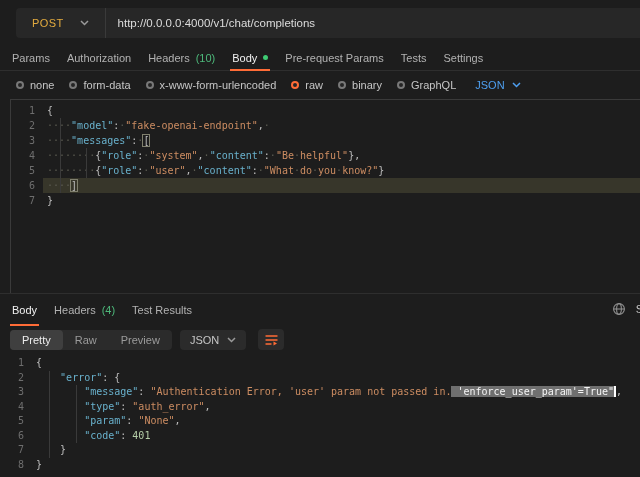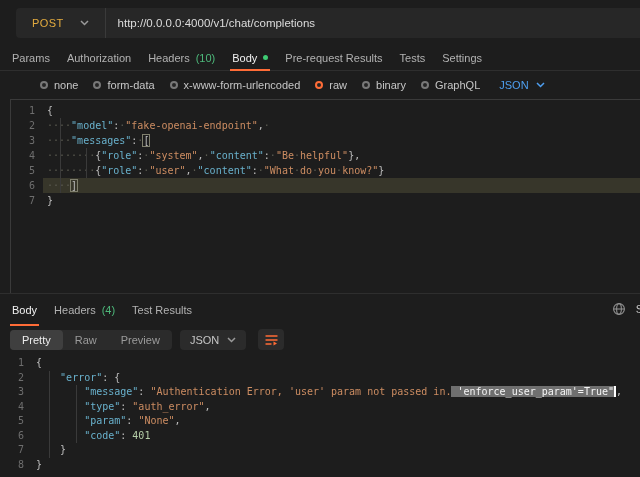--- a/index.html
+++ b/index.html
@@ -22,21 +22,21 @@
 
   
   .req-tabs { height:26px; display:flex; align-items:stretch; gap:13px; padding-left:10px; border-bottom:1px solid #2e2e2e; }
   .tab { position:relative; display:flex; align-items:center; gap:6px; padding:0 2px; font-size:11px; color:#b2b2b2; cursor:pointer; }
   .tab .count { color:#4db87a; }
   .tab.active { color:#f1f1f1; }
   .tab.active .underline { position:absolute; left:0; right:0; bottom:-1px; height:2px; background:#ff6c37; }
   .mod-dot { width:5px; height:5px; border-radius:50%; background:#3ecb73; }
 
   
-  .radio-row { height:28px; display:flex; align-items:center; gap:15px; padding-left:16px; font-size:11px; color:#c6c6c6;margin-left:24px; }
+  .radio-row { height:28px; display:flex; align-items:center; gap:15px; padding-left:16px; font-size:11px; color:#c6c6c6; }
   .radio-item { display:flex; align-items:center; gap:6px; cursor:pointer; }
   .radio { width:8px; height:8px; border-radius:50%; border:2px solid #787878; background:#242424; }
   .radio.sel { border-color:#ff6c37; }
   .json-select { display:flex; align-items:center; gap:7px; margin-left:4px; color:#4e9ff0; font-size:11px; cursor:pointer; }
 
   
   .editor { font-family:"DejaVu Sans Mono", monospace; font-size:10px; position:absolute; overflow:hidden; }
   .editor-req { left:10px; right:0; top:99px; height:194px; border-top:1px solid #3a3a3a; border-left:1px solid #3a3a3a; padding-top:3px; }
   .editor-req .code-line { line-height:15px; }
   .editor-resp { left:0; right:0; top:60px; bottom:0; padding-top:2px; }
@@ -93,21 +93,21 @@
   <div class="tab">
       <span>Headers</span>
       <span class="count">(10)</span>
     </div>
   <div class="tab active">
       <span>Body</span>
       <span class="mod-dot"></span>
       <span class="underline"></span>
     </div>
   <div class="tab">
-      <span>Pre-request Results</span>
+      <span>Pre-request Params</span>
     </div>
   <div class="tab">
       <span>Tests</span>
     </div>
   <div class="tab">
       <span>Settings</span>
     </div>
 </div>
 
 <div class="radio-row">

